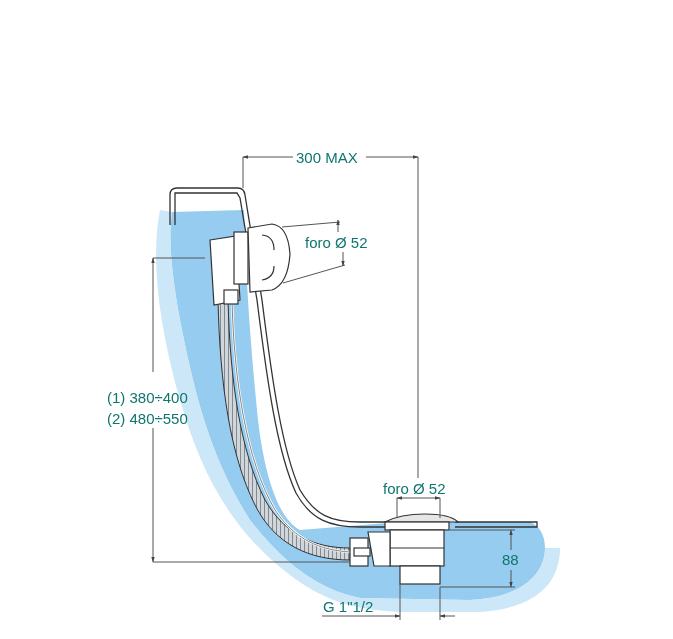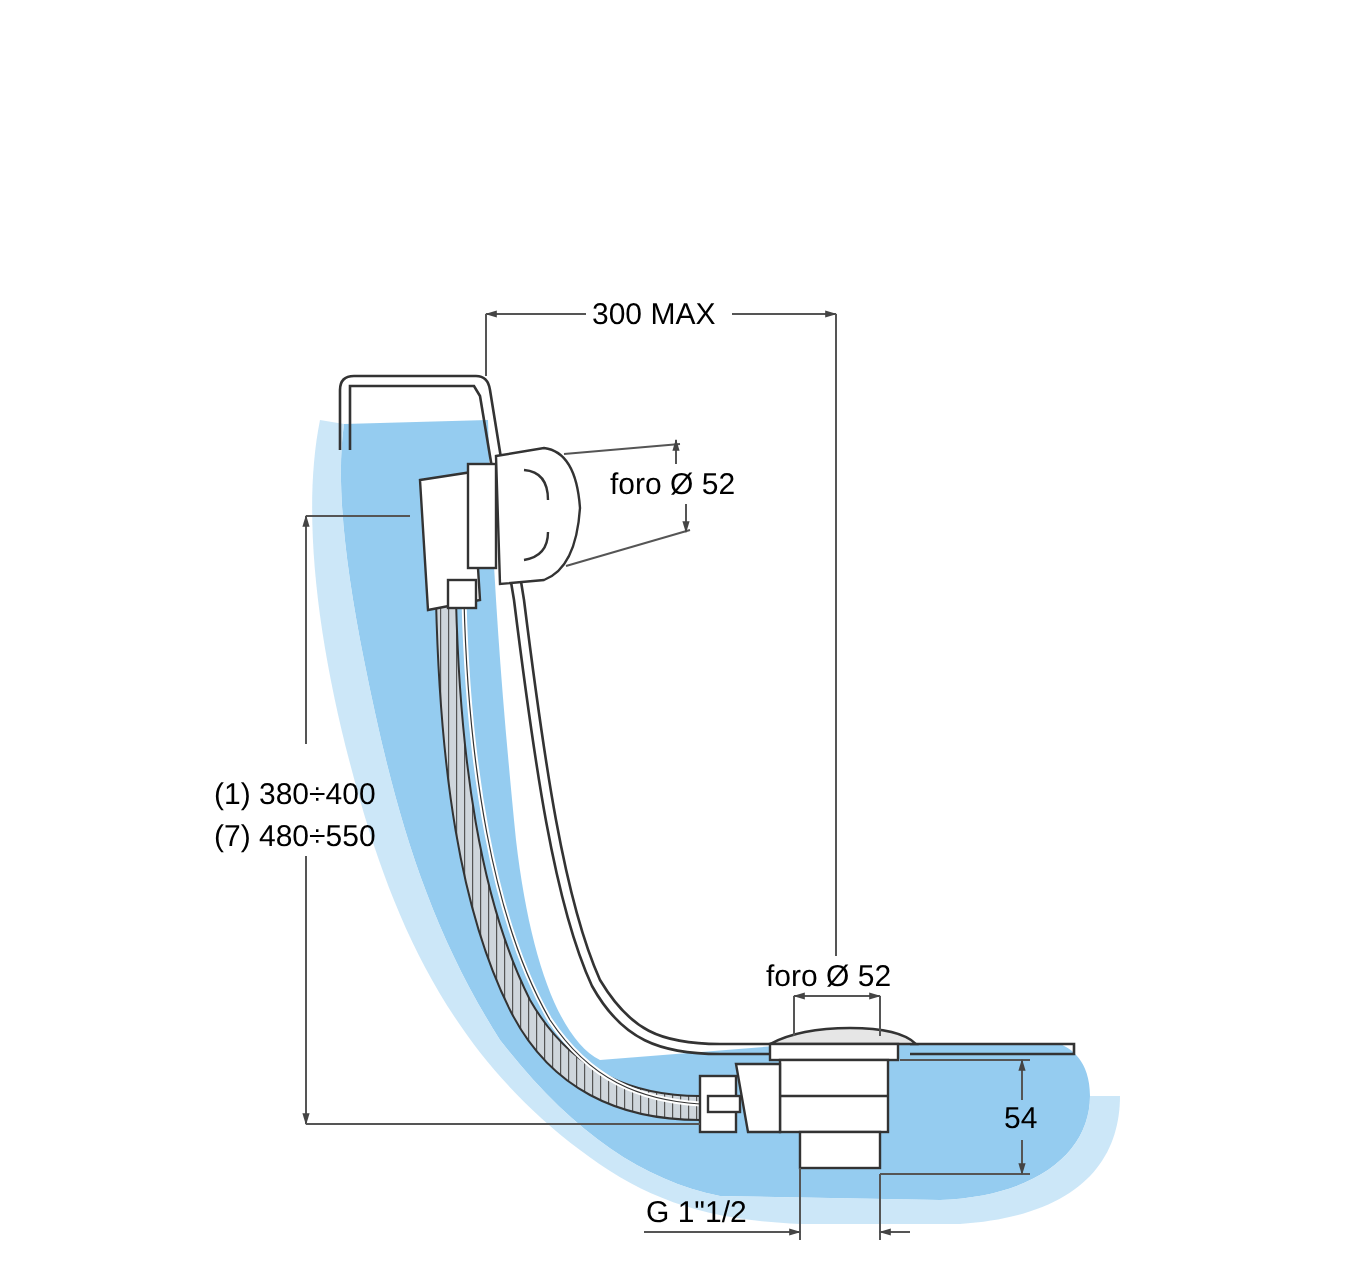--- a/index.html
+++ b/index.html
@@ -1,18 +1,18 @@
 <!DOCTYPE html>
 <html><head>
   <meta charset="utf-8">
   <style>
     html, body { margin: 0; padding: 0; background: #ffffff; }
     body { width: 673px; height: 639px; position: relative; overflow: hidden; font-family: "Liberation Sans", sans-serif; }
     #diagram { position: absolute; left: 0; top: 0; width: 673px; height: 639px; }
-    .lbl { position: absolute; font-family: "Liberation Sans", sans-serif; font-size: 15px; color: #000000; white-space: nowrap; line-height: 1; }
+    .lbl { position: absolute; font-family: "Liberation Sans", sans-serif; font-size: 15px; color: #0f766e; white-space: nowrap; line-height: 1; }
     .lbl.bg { background: #ffffff; padding: 0 2px; }
   </style>
 </head>
 <body>
 
 <svg id="diagram" viewBox="0 0 673 639" xmlns="http://www.w3.org/2000/svg">
   <defs>
     <linearGradient id="waterGrad" x1="0" y1="0" x2="1" y2="0">
       <stop offset="0" stop-color="#ffffff" stop-opacity="0"></stop>
       <stop offset="0.35" stop-color="#a8d6f2"></stop>
@@ -98,16 +98,16 @@
     <line x1="400" y1="584" x2="400" y2="620"></line>
     <line x1="440" y1="587" x2="440" y2="620"></line>
     <line x1="322" y1="616" x2="400" y2="616" marker-end="url(#arrow)"></line>
     <line x1="440" y1="616" x2="455" y2="616" marker-start="url(#arrow)"></line>
   </g>
 </svg>
 
 <div class="lbl bg" style="left:294px; top:150px;">300 MAX</div>
 <div class="lbl" style="left:305px; top:235px;">foro Ø 52</div>
 <div class="lbl" style="left:107px; top:390px;">(1) 380÷400</div>
-<div class="lbl" style="left:107px; top:411px;">(7) 480÷550</div>
+<div class="lbl" style="left:107px; top:411px;">(2) 480÷550</div>
 <div class="lbl" style="left:383px; top:481px;">foro Ø 52</div>
-<div class="lbl" style="left:502px; top:552px;">54</div>
+<div class="lbl" style="left:502px; top:552px;">88</div>
 <div class="lbl" style="left:323px; top:599px;">G 1"1/2</div>
 
 </body></html>

